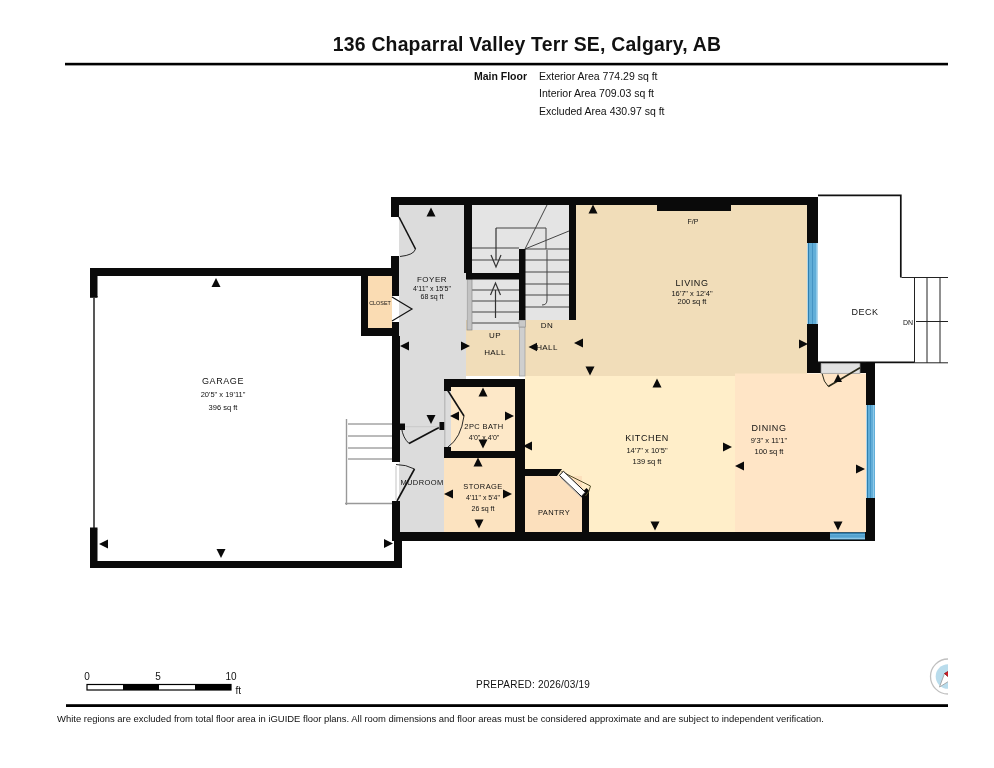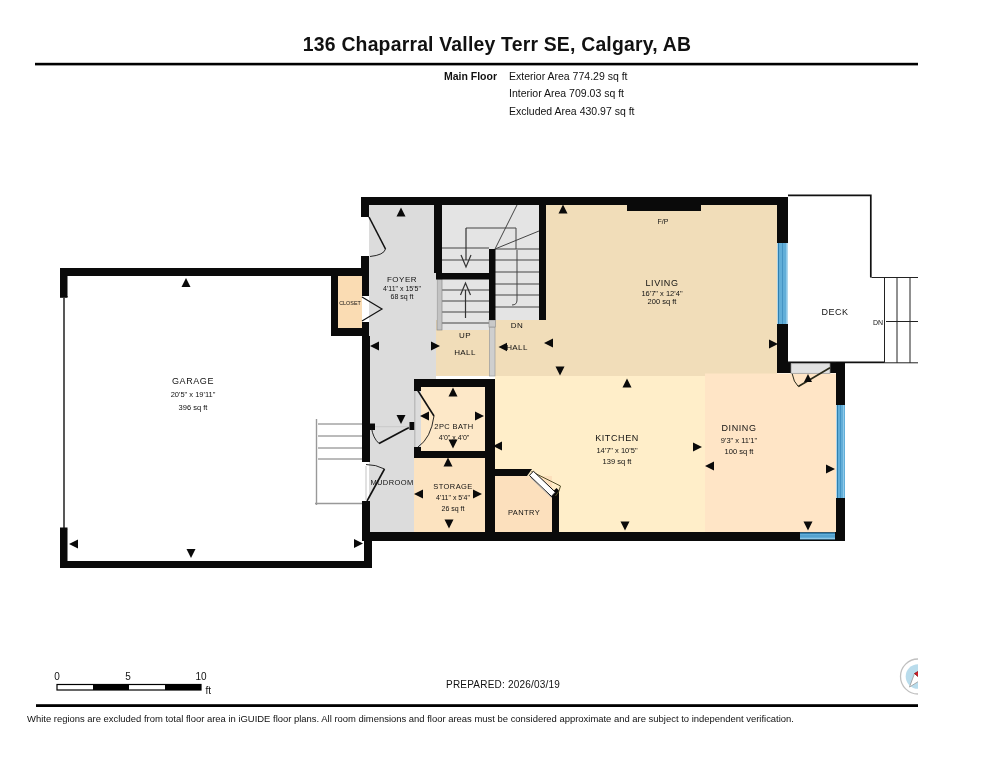--- a/index.html
+++ b/index.html
@@ -1,16 +1,16 @@
 <!DOCTYPE html>
 <html><head>
 <meta charset="utf-8">
 <style>
   html,body{margin:0;padding:0;background:#fff;}
-  #page{position:relative;width:918px;height:768px;background:#fff;font-family:"Liberation Sans",sans-serif;overflow:hidden;}
+  #page{position:relative;width:918px;height:768px;background:#fff;font-family:"Liberation Sans",sans-serif;overflow:hidden;margin-left:30px;}
   svg text{font-family:"Liberation Sans",sans-serif;fill:#111;}
 </style>
 </head>
 <body>
 <div id="page">
 <svg width="994" height="768" viewBox="0 0 994 768" xmlns="http://www.w3.org/2000/svg">
 
   <rect x="0" y="0" width="994" height="768" fill="#ffffff"></rect>
 
   <text x="497" y="51" font-size="19.4" font-weight="bold" letter-spacing="0.2" text-anchor="middle">136 Chaparral Valley Terr SE, Calgary, AB</text>

